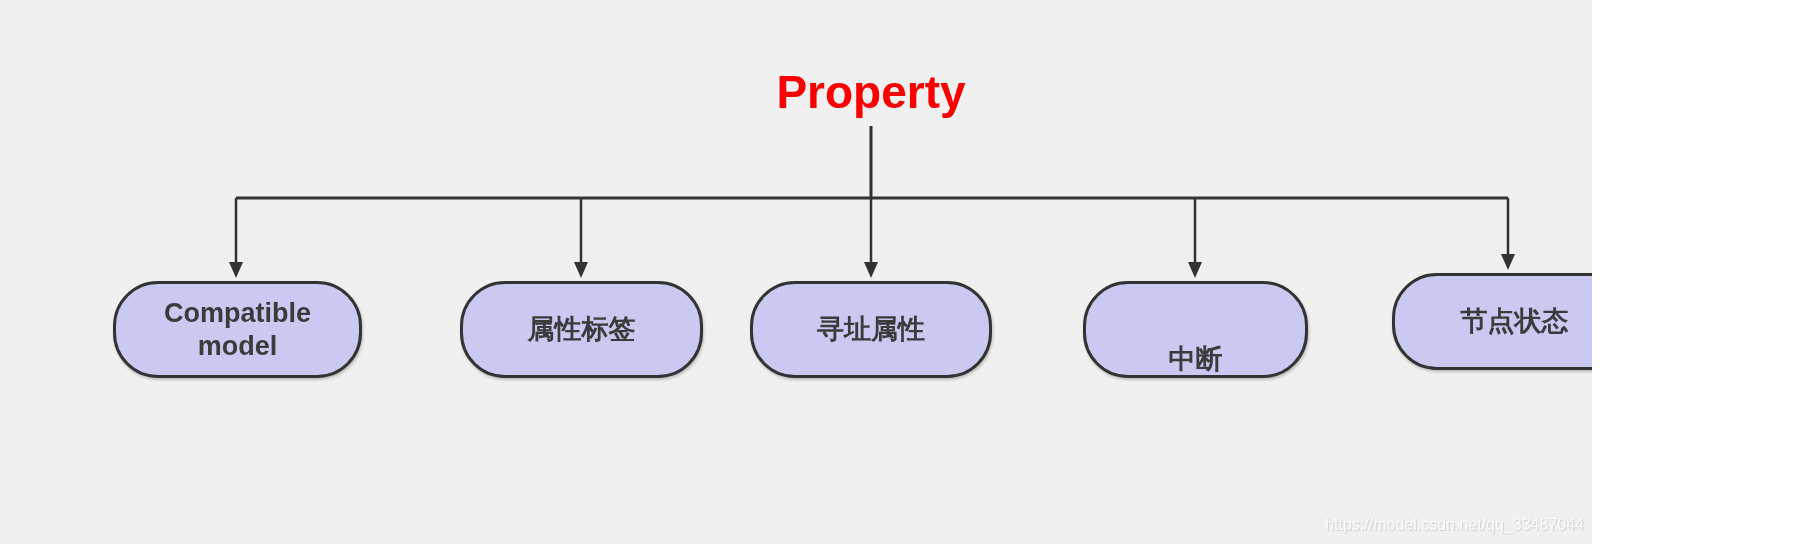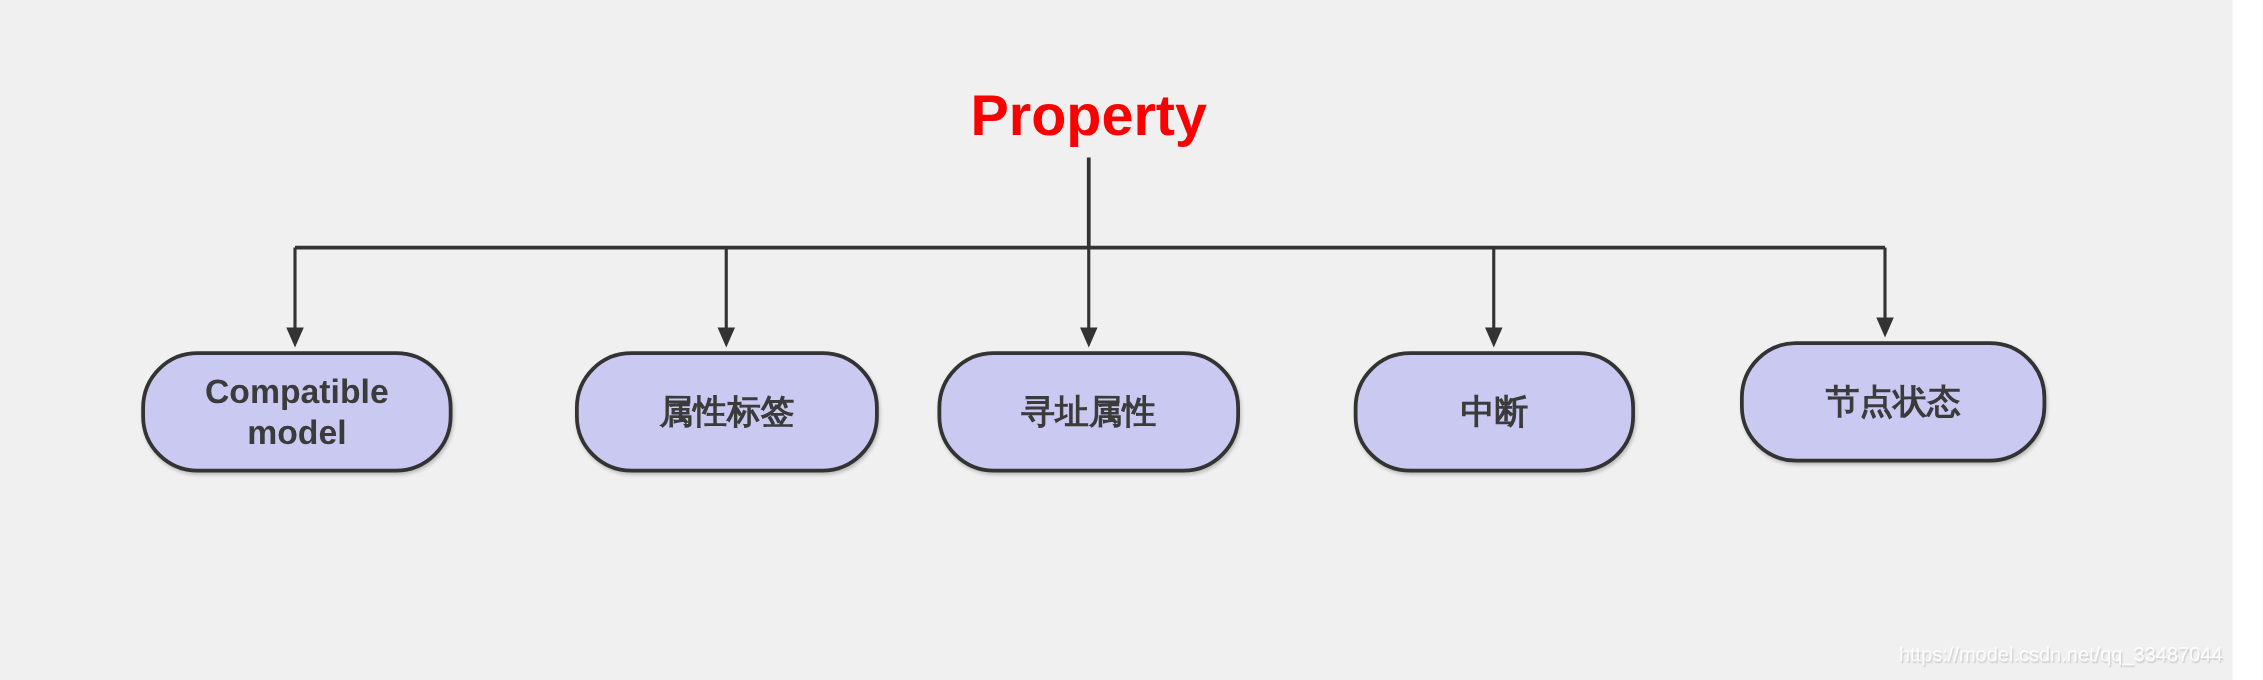--- a/index.html
+++ b/index.html
@@ -2,21 +2,21 @@
 <html style="--background: #f0f0f0; --title_color: #fb0000; --node_fill: #c9c9f2; --node_border: #333333; --node_text: #3b3b3b; --connector: #333333;"><head>
 <meta charset="utf-8">
 <style>
   html, body {
     margin: 0;
     padding: 0;
     font-family: "Liberation Sans", "DejaVu Sans", sans-serif;
   }
   .canvas {
     position: relative;
-    width: 1786px;
+    width: 1592px;
     height: 544px;
     background: var(--background, #f0f0f0);
     overflow: hidden;
   }
   .diagram-title {
     position: absolute;
     left: 871px;
     top: 66px;
     transform: translateX(-50%);
     font-size: 46px;
@@ -46,21 +46,21 @@
     text-align: center;
     font-weight: bold;
     font-size: 27px;
     line-height: 1.2;
     box-shadow: 1px 2px 3px rgba(0,0,0,0.22);
   }
   .node .node-label { padding: 0 28px; }
   .node-1 { left: 113px;  top: 281px; width: 249px; }
   .node-2 { left: 460px;  top: 281px; width: 243px; text-align: right; }
   .node-3 { left: 750px;  top: 281px; width: 242px; }
-  .node-4 { left: 1083px; top: 281px; width: 225px; }
+  .node-4 { left: 1083px; top: 281px; width: 225px; align-items: flex-end; }
   .node-5 { left: 1392px; top: 273px; width: 245px; }
   .watermark {
     position: absolute;
     right: 8px;
     bottom: 10px;
     font-size: 16px;
     color: rgba(255,255,255,0.88);
     text-shadow: 1px 1px 1px rgba(165,165,165,0.45);
     white-space: nowrap;
   }

